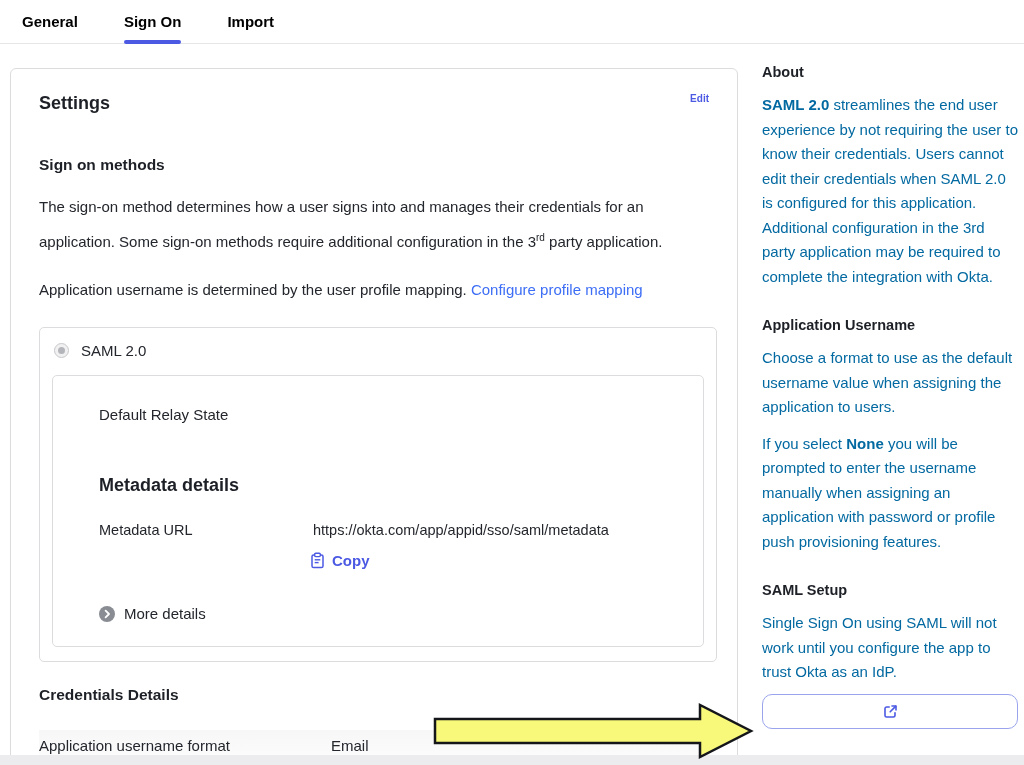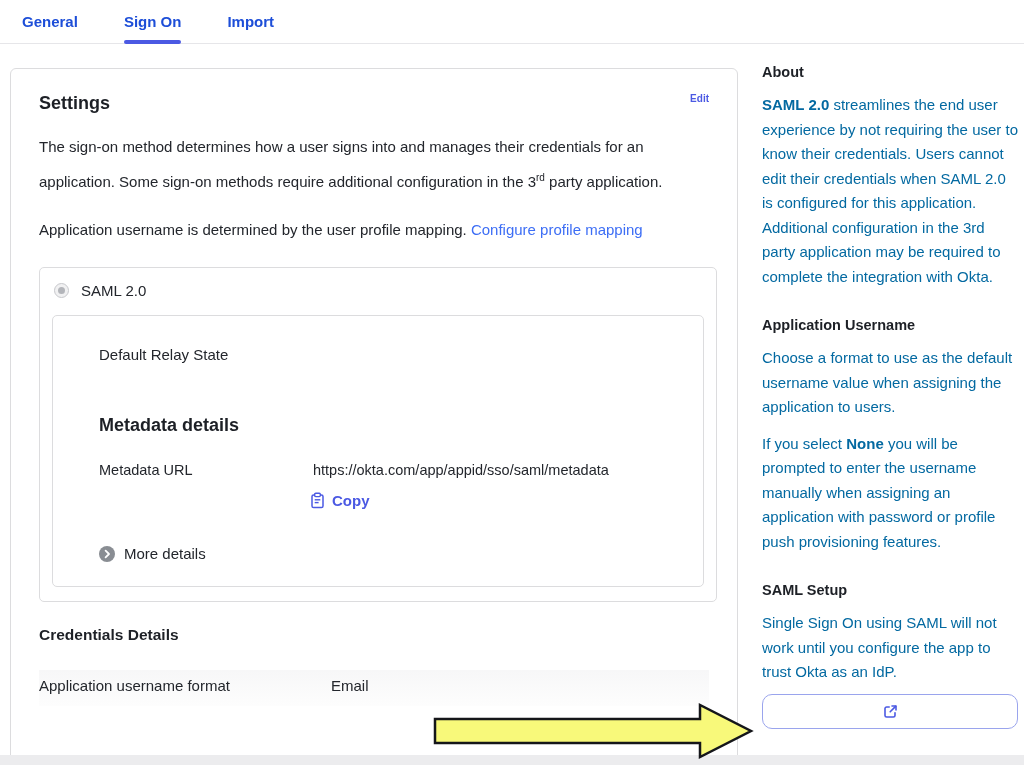--- a/index.html
+++ b/index.html
@@ -4,21 +4,21 @@
 <style>
   * { margin:0; padding:0; box-sizing:border-box; }
   html,body { width:1024px; height:765px; background:#ffffff; overflow:hidden;
               font-family:"Liberation Sans", sans-serif; color:#23262c; }
   :root { --accent:#4b59e3; --link:#3d6ef5; --border:#dcdcde; --text:#23262c; }
 
   
   .tabbar { position:absolute; top:0; left:0; width:1024px; height:44px;
             border-bottom:1px solid #e6e6e9; display:flex; align-items:flex-end;
             padding-left:22px; }
-  .tab { font-size:15px; font-weight:700; color:#1d4ed8; padding:12px 0 13px;
+  .tab { font-size:15px; font-weight:700; color:#000000; padding:12px 0 13px;
          margin-right:46px; cursor:pointer; position:relative; }
   .tab.active::after { content:""; position:absolute; left:0; right:0; bottom:-1px;
          height:4px; border-radius:2px; background:var(--accent); }
 
   
   .card { position:absolute; left:10px; top:68px; width:728px; height:720px;
           background:#fff; border:1px solid var(--border); border-radius:6px;
           padding:24px 28px; }
   .card-header { display:flex; justify-content:space-between; align-items:flex-start;text-align:right; }
   .card-title { font-size:18px; font-weight:700; color:#1d2026; }
@@ -80,20 +80,21 @@
   <div class="tab active">Sign On</div>
   <div class="tab">Import</div>
 </div>
 
 <div class="card">
   <div class="card-header">
     <div class="card-title">Settings</div>
     <div class="edit-link">Edit</div>
   </div>
 
+  <div class="section-heading h-signon">Sign on methods</div>
 
   <div class="para"><span>The sign-on method determines how a user signs into and manages their credentials for an application. Some sign-on methods require additional configuration in the 3</span><sup>rd</sup><span> party application.</span></div>
 
   <div class="para"><span>Application username is determined by the user profile mapping. </span><a class="text-link">Configure profile mapping</a></div>
 
   <div class="saml-outer">
     <div class="radio-row">
       <span class="radio"></span>
       <span class="radio-label">SAML 2.0</span>
     </div>

